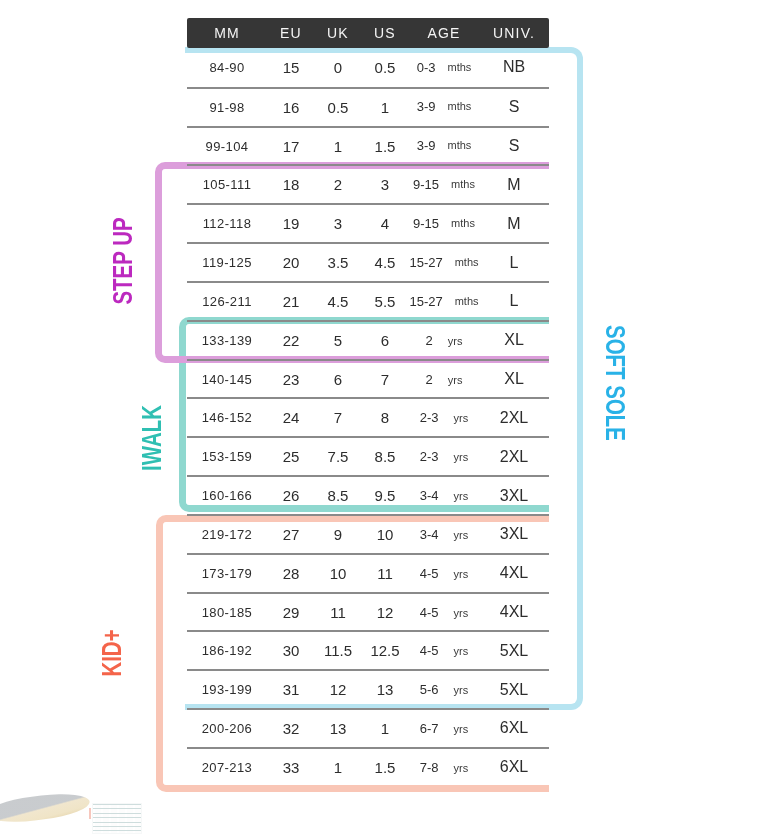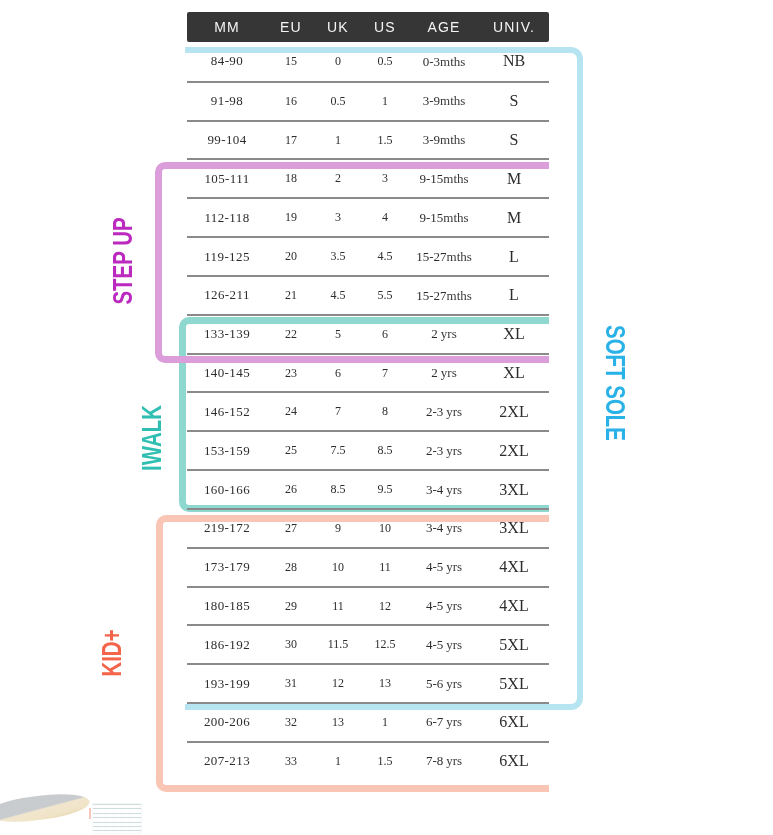--- a/index.html
+++ b/index.html
@@ -26,45 +26,45 @@
     border:7px solid var(--step-up-bracket); border-right:none;
     border-radius:10px 0 0 10px;
   }
   .bracket-kid {
     left:156px; top:515px; width:393px; height:277px;
     border:7px solid var(--kid-bracket); border-right:none;
     border-radius:10px 0 0 10px;
   }
 
   
-  .size-table { position:absolute; left:187px; top:12px; width:362px; }
+  .size-table { position:absolute; left:187px; top:18px; width:362px; }
   .thead {
     display:flex; align-items:center; height:30px;
     background:var(--header-bg); border-radius:2px;
   }
   .th {
     color:var(--header-text); font-size:14px; letter-spacing:1.2px;
     text-align:center;
   }
-  .tr { display:flex; align-items:center; height:38.84px;font-family:Liberation Serif, serif; }
+  .tr { display:flex; align-items:center; height:38.84px; }
   .tr + .tr { border-top:2px solid var(--divider); }
   .td { text-align:center; color:var(--body-text); }
 
   .col-mm{width:80px;} .col-eu{width:48px;} .col-uk{width:46px;}
   .col-us{width:48px;} .col-age{width:70px;} .col-univ{width:70px;}
 
   .td.col-mm{ font-size:13px; letter-spacing:.4px; }
-  .td.col-eu,.td.col-uk,.td.col-us{ font-size:12px; }
+  .td.col-eu,.td.col-uk,.td.col-us{ font-size:15px; }
   .td.col-univ{ font-size:16px; }
 
   .td.col-age{ display:flex; justify-content:center; }
   .td.col-age.stacked{ flex-direction:row; align-items:center; line-height:1.05; }
   .td.col-age.inline{ flex-direction:row; align-items:baseline; gap:3px; }
   .age-value{ font-size:13px; }
-  .age-unit{ font-size:13px; color:#3a3a3a; }
+  .age-unit{ font-size:11px; color:#3a3a3a;padding-left:12px; }
 
   
   .side-label {
     position:absolute; white-space:nowrap;
     font-size:28px; font-weight:700; letter-spacing:0;
   }
   .rot-ccw { transform:translate(-50%,-50%) rotate(-90deg) scaleX(.73); }
   .rot-cw  { transform:translate(-50%,-50%) rotate(90deg)  scaleX(.73); }
   #label-step-up  { left:123px; top:261px; color:var(--step-up-text); }
   #label-iwalk    { left:152px; top:438px; color:var(--iwalk-text); }

